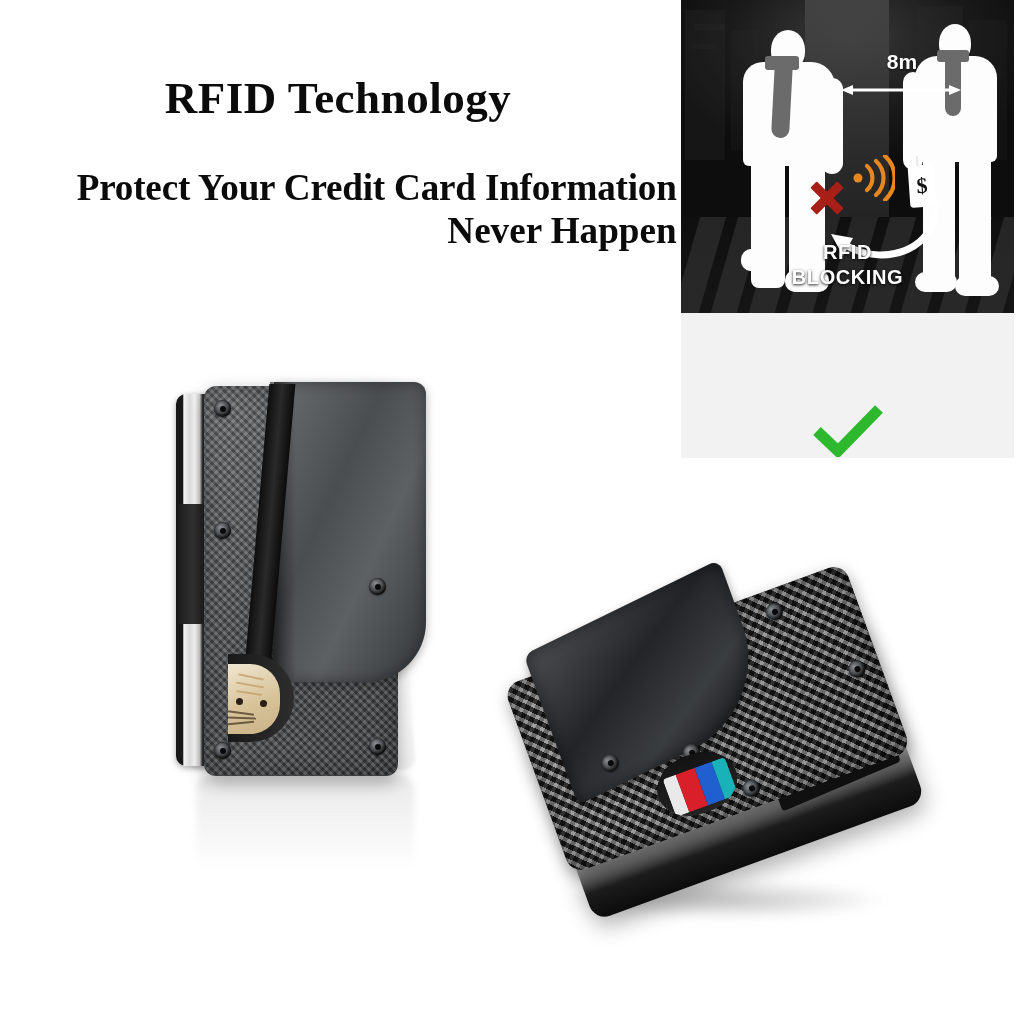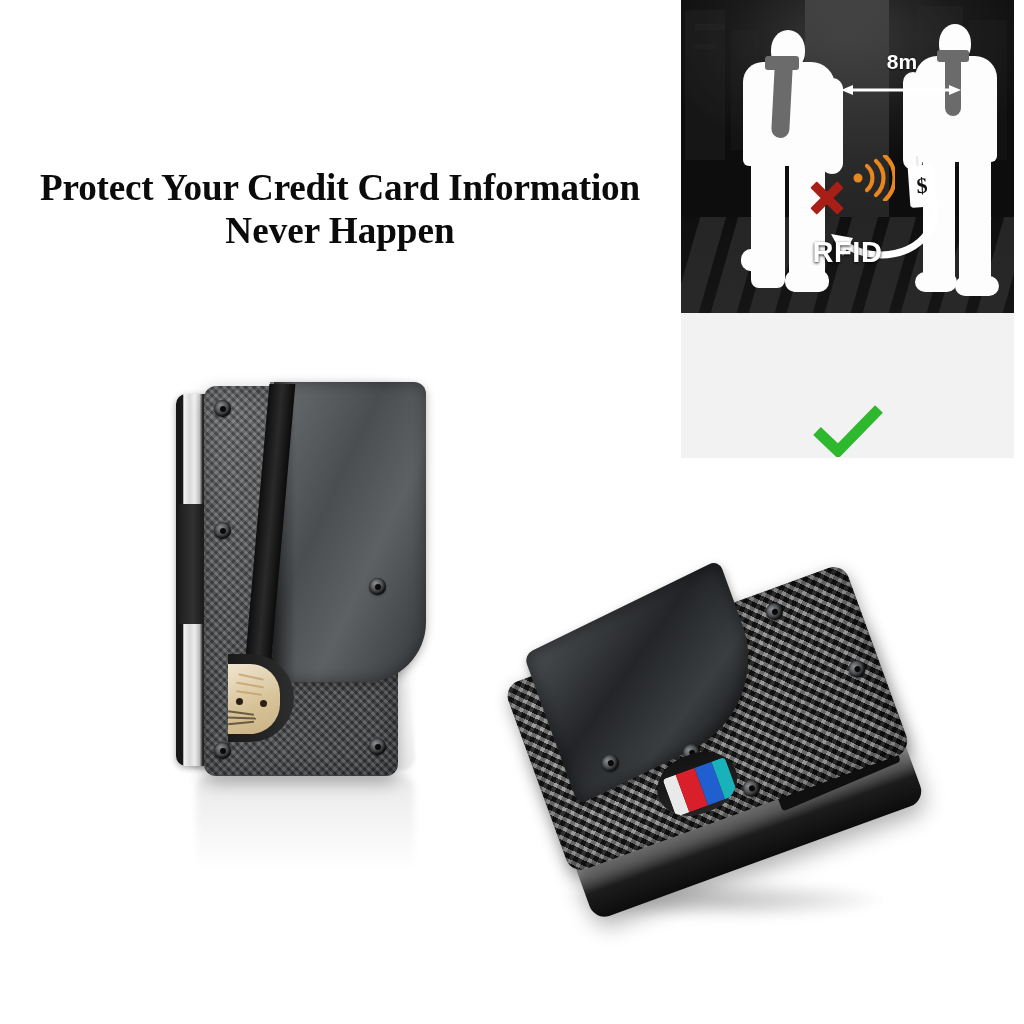--- a/index.html
+++ b/index.html
@@ -20,21 +20,21 @@
   .title{
     font-family:"Liberation Serif", serif;
     font-weight:700;
     font-size:45px;
     line-height:52px;
     color:#0b0b0b;
     letter-spacing:0.5px;
     margin:0;
     white-space:nowrap;
   }
-  .subtitle-wrap{position:absolute;left:0;top:166px;width:680px;text-align:center;}
+  .subtitle-wrap{position:absolute;left:0;top:166px;width:680px;text-align:right;}
   .subtitle{
     font-family:"Liberation Serif", serif;
     font-weight:700;
     font-size:37px;
     line-height:43px;
     color:#0b0b0b;
     margin:0;
     white-space:nowrap;
     transform:scaleX(0.99);
     transform-origin:center;
@@ -95,21 +95,21 @@
     transform-origin:center;
   }
   .xmark span.a{transform:translate(-50%,-50%) rotate(45deg);}
   .xmark span.b{transform:translate(-50%,-50%) rotate(-45deg);}
 
   .curve-arrow{position:absolute;left:132px;top:190px;width:130px;height:82px;}
 
   .rfid-blocking{
     position:absolute;left:0;top:240px;width:333px;text-align:center;
     color:#fff;font-family:"Liberation Sans",sans-serif;font-weight:700;
-    font-size:29px;line-height:25px;letter-spacing:.6px;
+    font-size:20px;line-height:25px;letter-spacing:.6px;
     text-shadow:0 1px 3px rgba(0,0,0,.9);
   }
 
   .pricetag{
     position:absolute;left:228px;top:165px;width:26px;height:42px;
     background:#fff;border-radius:3px;
     display:flex;align-items:center;justify-content:center;
     color:#111;font-family:"Liberation Serif",serif;font-weight:700;font-size:22px;
     transform:rotate(-4deg);
   }
@@ -256,20 +256,23 @@
     position:absolute;left:560px;top:880px;width:330px;height:40px;
     background:radial-gradient(ellipse at center, rgba(120,120,120,.45), rgba(255,255,255,0) 70%);
     filter:blur(5px);
   }
 </style>
 </head>
 <body>
 
 <div class="stage">
 
+  <div class="headline">
+    <div class="title">RFID Technology</div>
+  </div>
   <div class="subtitle-wrap">
     <div class="subtitle line1">Protect Your Credit Card Information</div>
     <div class="subtitle line2">Never Happen</div>
   </div>
 
   <div class="rfid-panel">
 
     <div class="rfid-photo">
 
       <div class="city-tex">
@@ -342,20 +345,21 @@
           <span class="b"></span>
       </div>
 
       <svg class="curve-arrow" viewBox="0 0 130 82">
         <path d="M122 12 C126 58 74 78 34 56" fill="none" stroke="#ffffff" stroke-width="7" stroke-linecap="round"></path>
         <polygon points="18,44 40,48 30,66" fill="#ffffff"></polygon>
       </svg>
 
       <div class="rfid-blocking">
         <div>RFID</div>
+        <div>BLOCKING</div>
       </div>
     </div>
 
 
     <div class="checkmark">
       <svg width="74" height="52" viewBox="0 0 74 52">
         <path d="M6 26 L27 46 L68 4" fill="none" stroke="#2eb82e" stroke-width="11" stroke-linecap="butt" stroke-linejoin="miter"></path>
       </svg>
     </div>
   </div>

